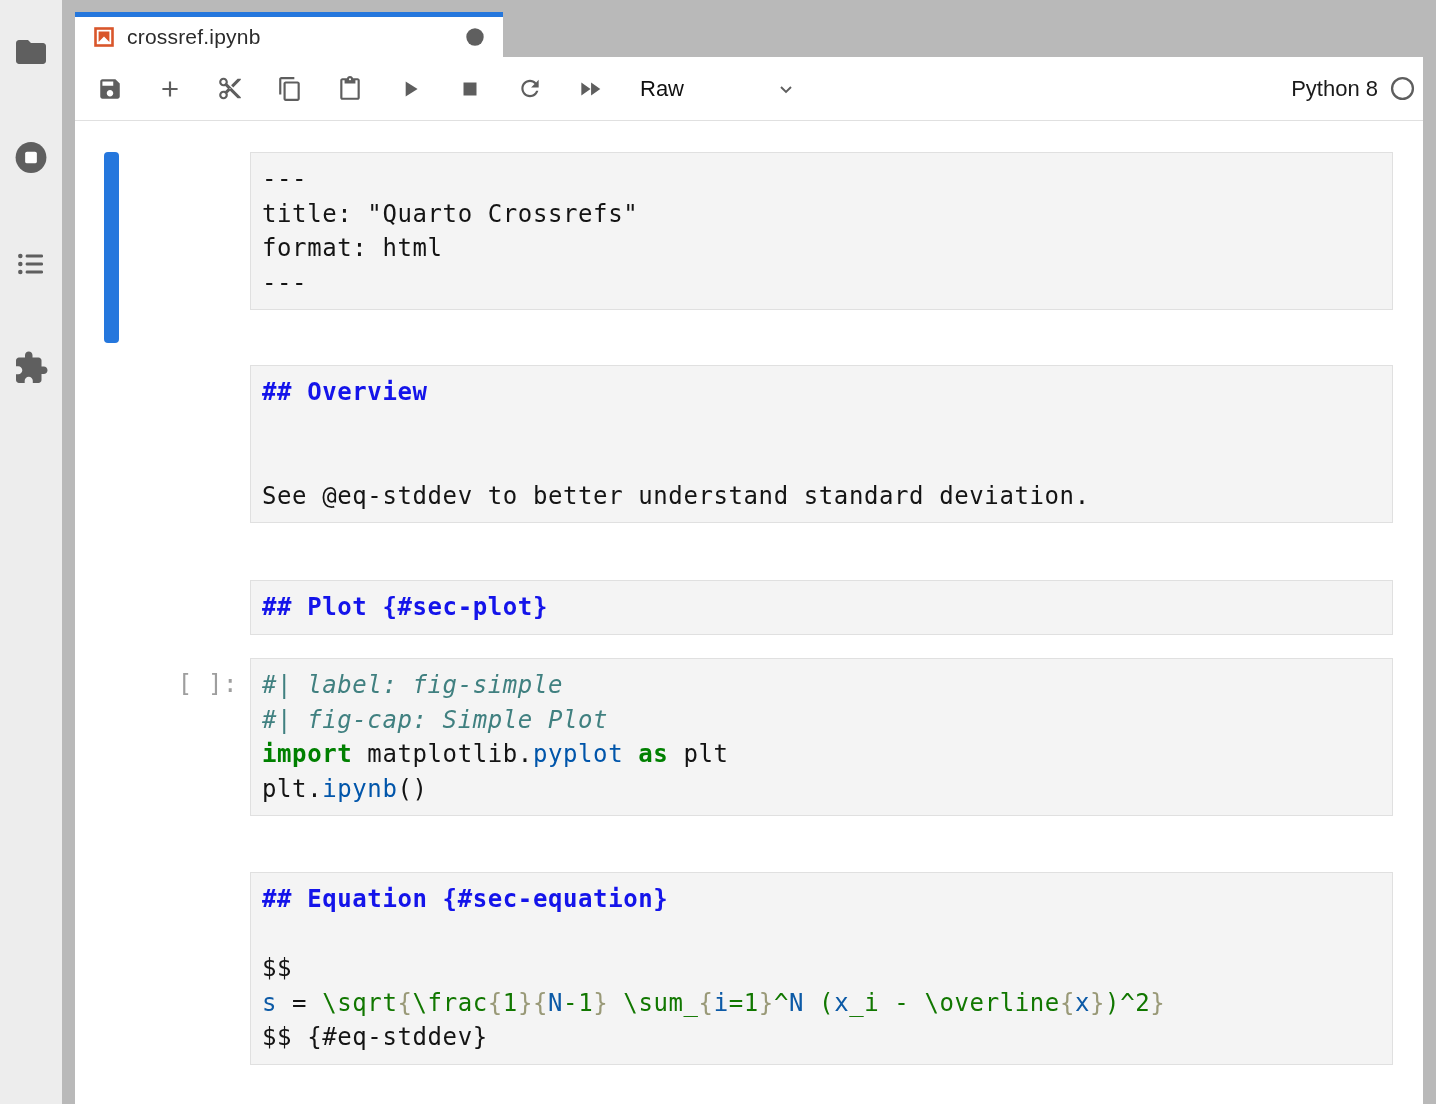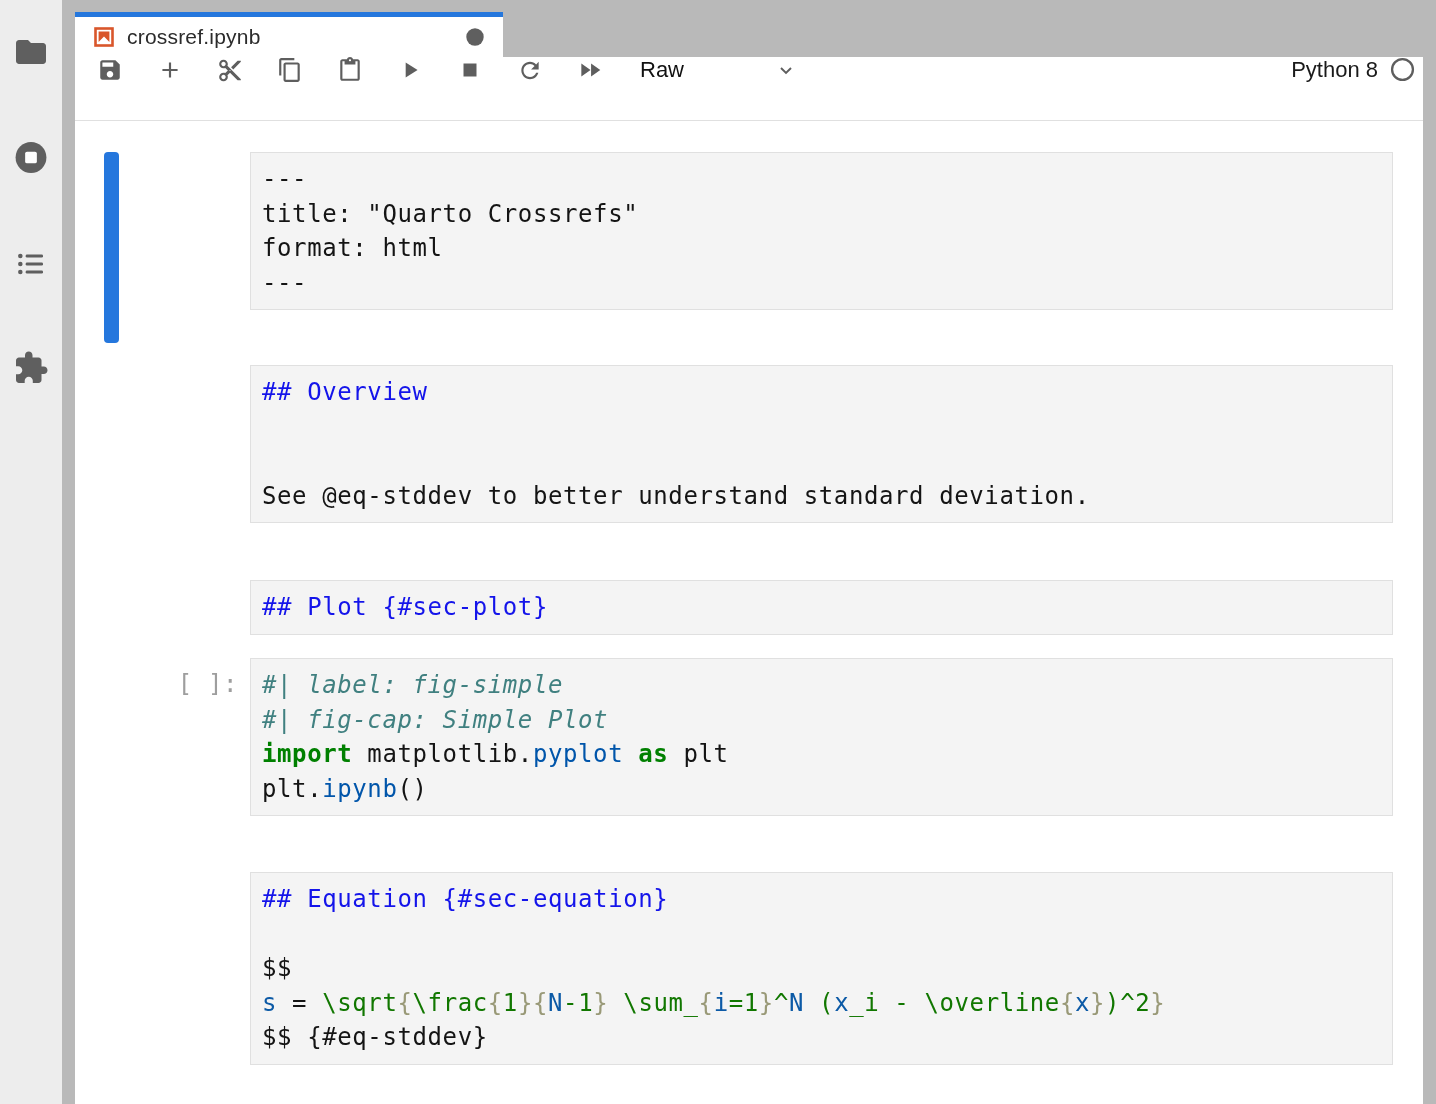--- a/index.html
+++ b/index.html
@@ -19,21 +19,21 @@
   
   .main { position:absolute; left:75px; top:0; width:1348px; height:1104px; }
 
   .tabbar { position:absolute; left:0; top:0; right:0; height:57px; background:#b9b9b9; }
   .tab { position:absolute; left:0; top:12px; width:428px; height:45px; background:#fff;
          border-top:5px solid #2577dd; display:flex; align-items:center; padding:16px 17px; }
   .tab-title { font-size:21px; color:#2b2b2b; margin-left:11px; letter-spacing:.2px; }
   .dirty-dot { margin-left:auto; }
 
   .toolbar { position:absolute; left:0; top:57px; right:0; height:64px; background:#fff;
-             border-bottom:1px solid #e0e0e0; display:flex; align-items:flex-start; padding:0 8px 0 22px; }
+             border-bottom:1px solid #e0e0e0; display:flex; align-items:center; padding:0 8px 0 22px; }
   .tb-group { display:flex; align-items:center; gap:34px; }
   .tb-btn { width:26px; height:26px; display:flex; align-items:center; justify-content:center; cursor:pointer; }
   .cell-type-select { margin-left:37px; width:158px; display:flex; align-items:center;
                       justify-content:space-between; cursor:pointer; }
   .cell-type-label { font-size:22px; color:#111; }
   .tb-spacer { flex:1; }
   .kernel-name { font-size:22px; color:#1a1a1a; margin-right:12px; }
 
   
   .content { position:absolute; left:0; top:121px; right:0; bottom:0; background:#fff; }
@@ -44,21 +44,21 @@
   .cell { position:absolute; left:175px; width:1143px; background:#f4f4f4;
           border:1px solid #e0e0e0; padding:9px 11px; cursor:text; }
   .cm, .prompt { font-family:"DejaVu Sans Mono", monospace; font-size:24px; line-height:34.5px;
                  letter-spacing:.6px; color:#141414; }
   .cm-line { white-space:pre; height:34.5px; }
 
   .prompt { position:absolute; left:95px; top:546px; width:68px; text-align:right; color:#9e9e9e; }
 
   
   .tk-pl   { color:#141414; }
-  .tk-hd   { color:#1414ea; font-weight:normal; }
+  .tk-hd   { color:#1414ea; font-weight:bold; }
   .tk-com  { color:#408080; font-style:italic; }
   .tk-kw   { color:#008000; font-weight:bold; }
   .tk-prop { color:#0055aa; }
   .tk-num  { color:#008800; }
   .tk-grn  { color:#117700; }
   .tk-vr   { color:#0c5aa6; }
   .tk-br   { color:#999977; }
 
   .cell-1 { top:31px;  }
   .cell-2 { top:244px; }

